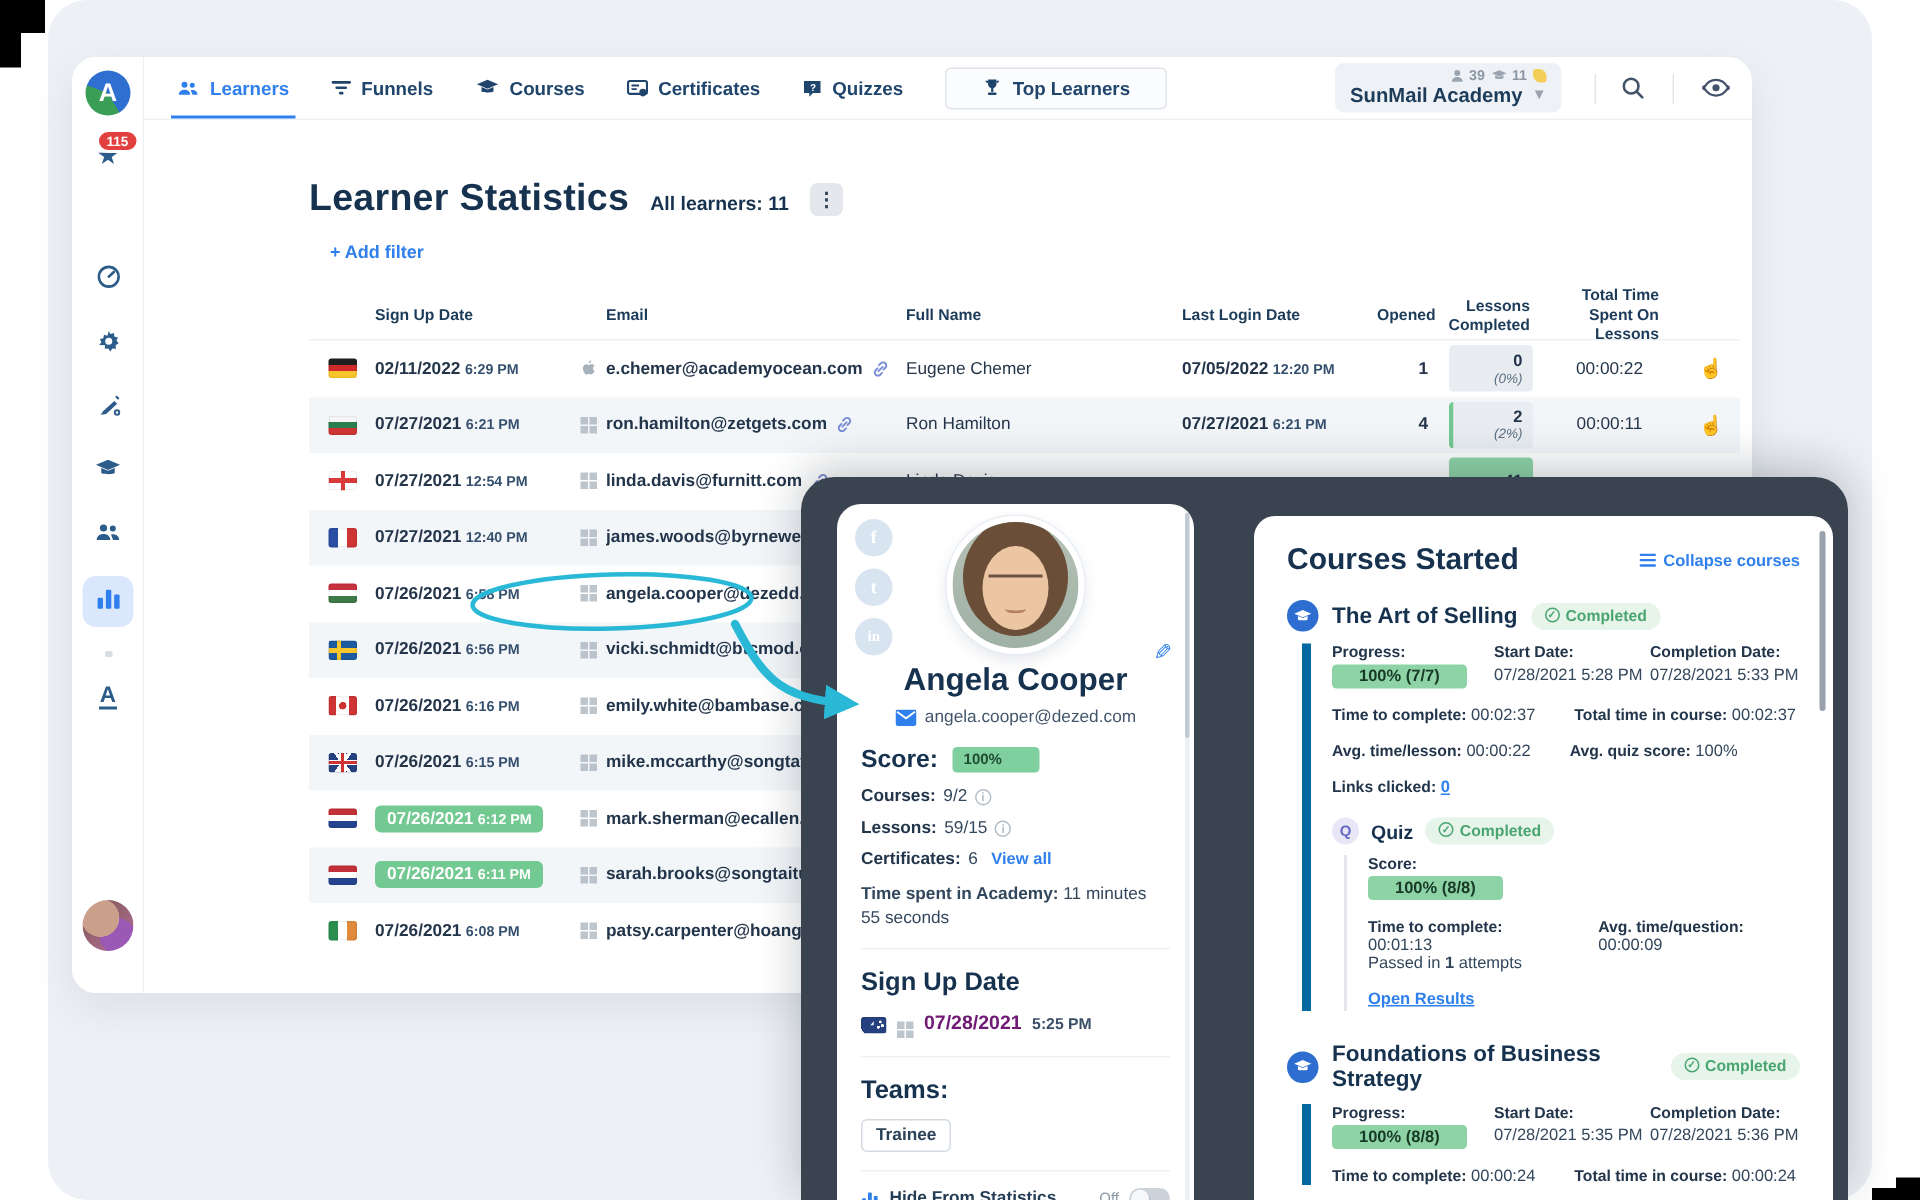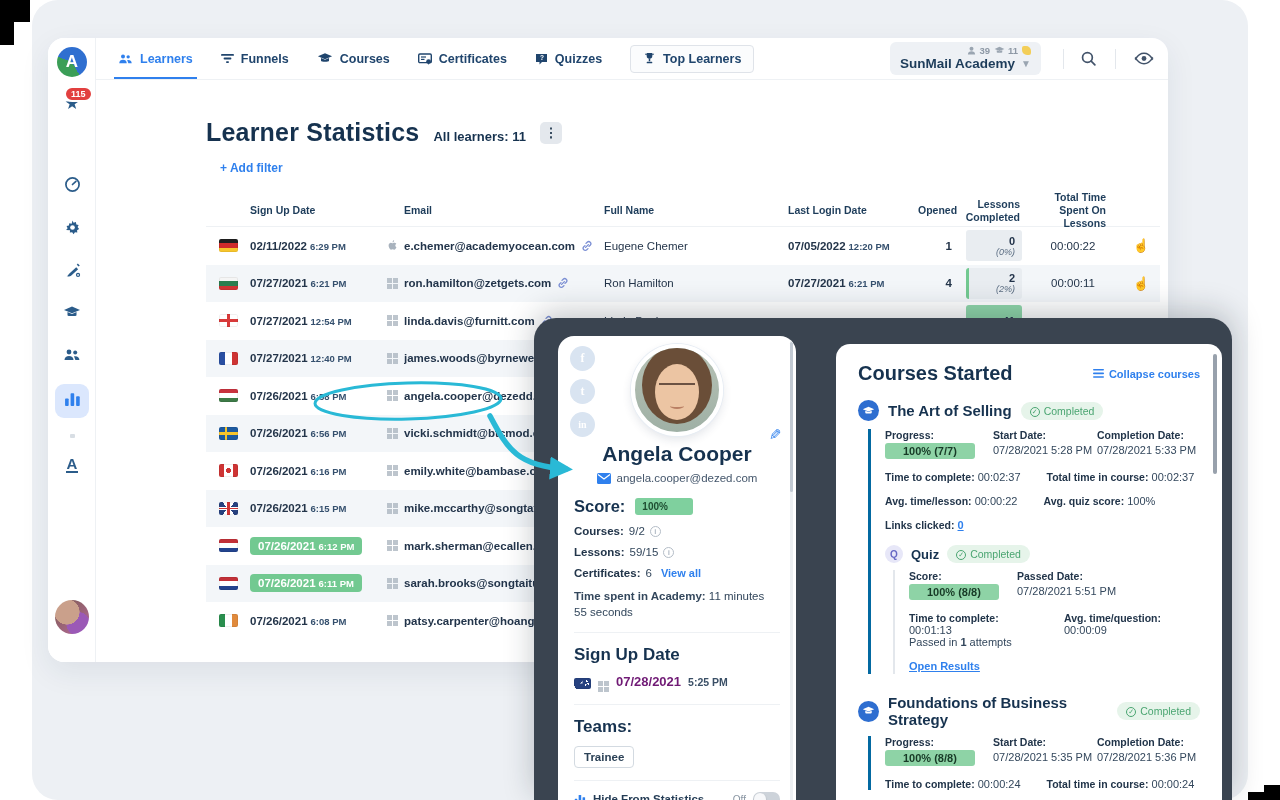--- a/index.html
+++ b/index.html
@@ -20,21 +20,21 @@
   .side-A { font-weight:bold; font-size:15px; color:#2b5c8a; border-bottom:2px solid #2b5c8a; line-height:15px; padding:0 1px; }
   .side-avatar { position:absolute; left:7px; top:562px; width:34px; height:34px; border-radius:50%; background:radial-gradient(circle at 35% 35%, #caa08b 0 40%, transparent 41%), radial-gradient(circle at 68% 70%, #9b59b6 0 35%, transparent 36%), linear-gradient(140deg,#7a5a4a,#b86ba0); }
 
   
   .topbar { position:absolute; left:48px; top:0; width:1072px; height:42px; border-bottom:1px solid #eef1f4; display:flex; align-items:center; }
   .tabs { display:flex; align-items:center; height:100%; margin-left:22px; gap:28px; }
   .tab { display:flex; align-items:center; gap:7px; height:100%; font-size:12.5px; font-weight:bold; color:#20456d; position:relative; cursor:pointer; white-space:nowrap; }
   .tab svg { flex:0 0 auto; }
   .tab.active { color:#2f80ed; }
   .tab.active::after { content:""; position:absolute; left:-4px; right:-4px; bottom:0; height:2px; background:#2f80ed; }
-  .tab.boxed { border:1px solid #dfe3e9; background:#fbfcfd; border-radius:4px; height:28px; padding:0 12px; }
+  .tab.boxed { border:1px solid #dfe3e9; background:#fbfcfd; border-radius:4px; height:28px; padding:0 24px; }
   .topbar-right { margin-left:auto; display:flex; align-items:center; margin-right:14px; }
   .academy { background:#eef1f5; border-radius:6px; padding:3px 10px 4px 10px; text-align:right; min-width:138px; }
   .academy .stats { display:flex; justify-content:flex-end; align-items:center; gap:4px; font-size:9.5px; color:#8d98a5; font-weight:bold; }
   .academy .stats .st { display:flex; align-items:center; gap:3px; }
   .academy .name-row { display:flex; align-items:center; justify-content:flex-end; gap:6px; }
   .academy .name { font-size:13.5px; font-weight:bold; color:#1d3c5a; }
   .chev { color:#9aa5b1; font-size:10px; }
   .spark { width:9px; height:9px; background:#f3c83c; border-radius:2px 5px 2px 5px; opacity:.85; }
   .icon-btn { margin-left:18px; color:#42536a; display:flex; align-items:center; }
   .tb-divider { width:1px; height:20px; background:#e3e7ec; margin-left:18px; }
@@ -123,23 +123,23 @@
 
   
   .courses-card { left:302px; top:26px; width:386px; height:456px; border-radius:14px 14px 0 0; padding:18px 22px 0 22px; }
   .cc-thumb { position:absolute; right:5px; top:10px; width:4px; height:120px; background:#98a1ac; border-radius:2px; }
   .cc-title-row { display:flex; align-items:center; }
   .cc-title { font-size:20px; font-weight:bold; color:#16324f; }
   .collapse { margin-left:auto; display:flex; align-items:center; gap:5px; color:#2f80ed; font-size:11px; font-weight:bold; cursor:pointer; }
   .course-head { display:flex; align-items:center; gap:9px; margin-top:15px; }
   .course-ic { width:21px; height:21px; border-radius:50%; background:#2e6ed0; color:#fff; display:flex; align-items:center; justify-content:center; flex:0 0 auto; }
   .course-name { font-size:15px; font-weight:bold; color:#16324f; }
-  .pill { display:inline-flex; align-items:flex-end; gap:4px; background:#e6f4ea; border-radius:10px; padding:3px 9px; font-size:10.5px; font-weight:normal; color:#4aa571; }
+  .pill { display:inline-flex; align-items:flex-start; gap:4px; background:#e6f4ea; border-radius:10px; padding:3px 9px; font-size:10.5px; font-weight:bold; color:#4aa571; }
   .pill .ck { width:10px; height:10px; border:1px solid #4aa571; border-radius:50%; font-size:7px; display:inline-flex; align-items:center; justify-content:center; }
-  .course-body { margin:8px 0 0 10px; border-left:3px solid #0369a1; padding-left:14px; }
+  .course-body { margin:8px 0 0 10px; border-left:6px solid #0369a1; padding-left:14px; }
   .c3 { display:flex; }
   .c3 .col1 { width:108px; } .c3 .col2 { width:104px; } .c3 .col3 { flex:1; }
   .c-lbl { font-size:10.5px; font-weight:bold; color:#22354a; }
   .c-val { font-size:11px; color:#33475c; margin-top:3px; }
   .prog-badge { display:inline-block; background:#8ed3a6; color:#173a26; font-size:11px; font-weight:bold; border-radius:3px; padding:2px 18px; margin-top:2px; }
   .kv-row { display:flex; gap:26px; margin-top:12px; font-size:11px; color:#33475c; }
   .kv-row b { color:#22354a; font-size:10.5px; }
   .link0 { color:#2f80ed; font-weight:bold; text-decoration:underline; cursor:pointer; }
   .quiz-head { display:flex; align-items:center; gap:8px; margin-top:14px; }
   .quiz-ic { width:18px; height:18px; border-radius:50%; background:#e7e7f8; color:#6668c4; font-size:10px; font-weight:bold; display:flex; align-items:center; justify-content:center; }
@@ -784,24 +784,20 @@
               <span class="ck">✓</span>
               <span>Completed</span>
             </span>
         </div>
         <div class="quiz-body">
           <div class="c3">
             <div class="col1">
               <div class="c-lbl">Score:</div>
               <span class="prog-badge">100% (8/8)</span>
             </div>
-            <div class="col3">
-              <div class="c-lbl">Passed Date:</div>
-              <div class="c-val">07/28/2021 5:51 PM</div>
-            </div>
           </div>
           <div class="kv-row">
             <span><b>Time to complete:</b> <span>00:01:13</span></span>
             <span><b>Avg. time/question:</b> <span>00:00:09</span></span>
           </div>
           <div class="attempts"><span>Passed in</span> <b>1</b> <span>attempts</span></div>
           <span class="open-results">Open Results</span>
         </div>
       </div>
 

